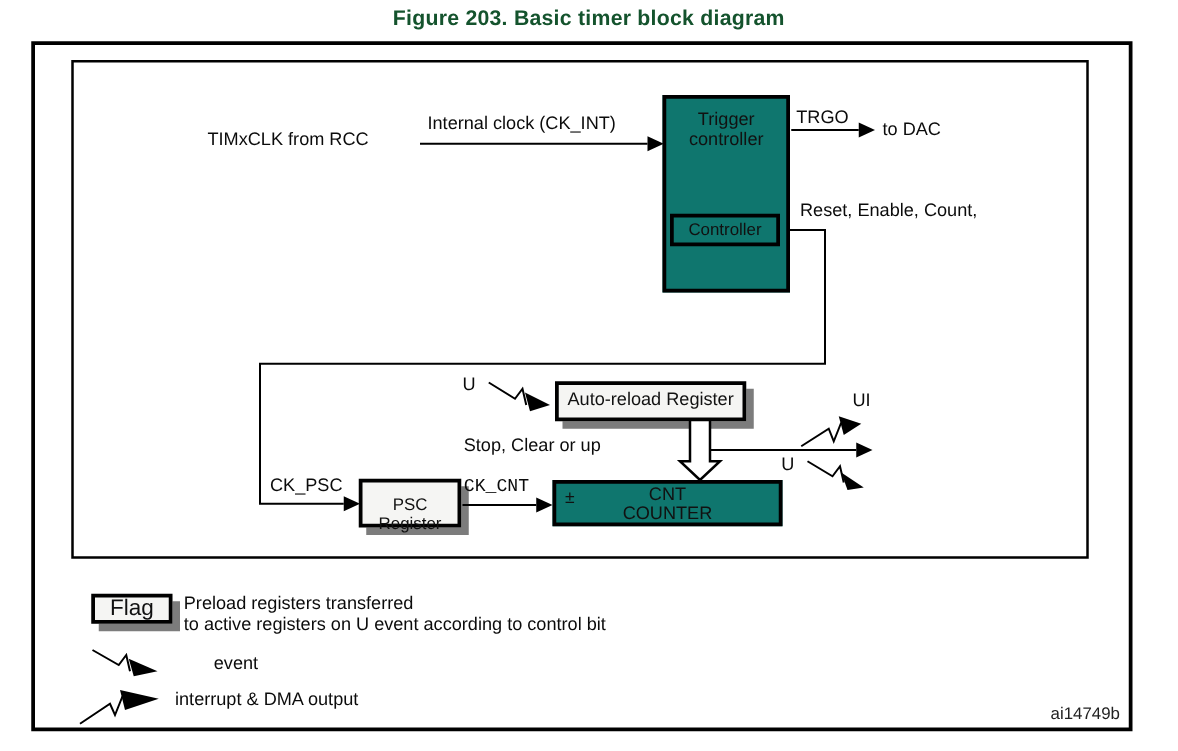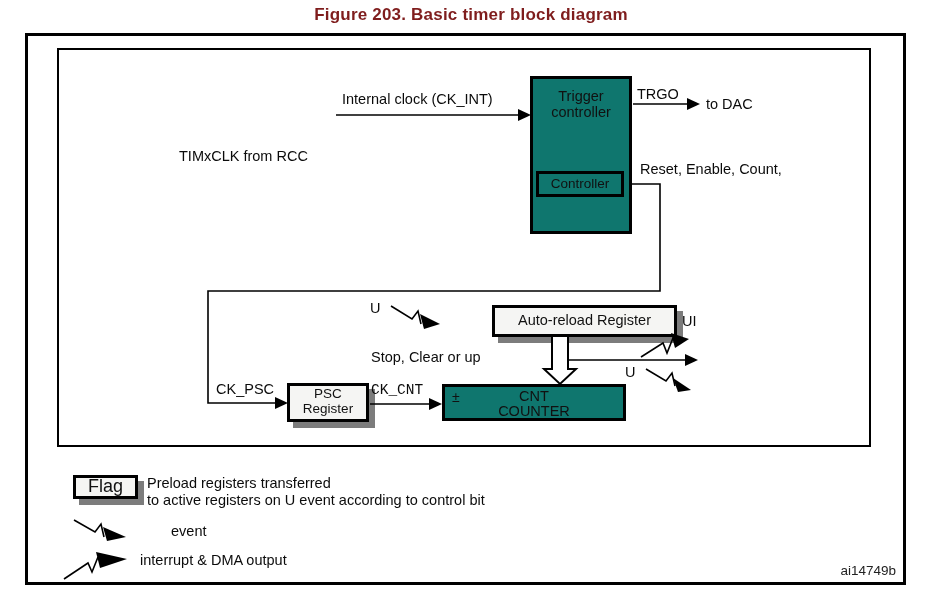--- a/index.html
+++ b/index.html
@@ -3,40 +3,40 @@
 <meta charset="utf-8">
 <style>
   * { margin:0; padding:0; box-sizing:border-box; }
   body { background:#ffffff; }
   .page {
     position:relative; width:942px; height:601px; background:#ffffff;
     font-family:"Liberation Sans", sans-serif; color:#111; overflow:hidden;
   }
   .title {
     position:absolute; left:0; top:5px; width:100%; text-align:center;
-    font-size:17px; font-weight:bold; letter-spacing:.2px; color:#7f1d1d;
+    font-size:17px; font-weight:bold; letter-spacing:.2px; color:#14532d;
   }
   .outer-frame {
     position:absolute; left:25px; top:33px; width:881px; height:552px;
     border:3px solid #000; background:#fff;
   }
   .inner-frame {
     position:absolute; left:57px; top:48px; width:814px; height:399px;
     border:2px solid #000; background:#fff;
   }
   .lbl { position:absolute; font-size:14.5px; white-space:nowrap; color:#0b0b0b; }
   .box { position:absolute; border:3px solid #000; background:#0f766e; text-align:center; }
   .box.shadowed { background:#f5f5f3; box-shadow:6px 6px 0 0 #7c7c7c; }
   .trigger-box { left:530px; top:76px; width:102px; height:158px; padding-top:9px;
                  font-size:14.5px; line-height:16px; }
   .controller-box { left:536px; top:171px; width:88px; height:26px;
                     font-size:13.5px; line-height:19px; }
-  .arr-box { left:444px; top:305px; width:185px; height:32px;
-             font-size:14.5px; line-height:25px;margin-left:48px; }
-  .psc-box { left:287px; top:383px; width:82px; height:39px; padding-top:0;
+  .arr-box { left:444px; top:305px; width:153px; height:32px;
+             font-size:14.5px; line-height:25px; }
+  .psc-box { left:287px; top:383px; width:82px; height:39px; padding-top:10px;
              font-size:13.5px; line-height:15px; box-shadow:6px 6px 0 0 #7c7c7c; }
   .cnt-box { left:442px; top:384px; width:184px; height:37px; padding-top:2px;
              font-size:14.5px; line-height:15px; }
   .pm { position:absolute; left:7px; top:3px; font-size:14px; }
   .flag-box { left:73px; top:475px; width:65px; height:24px;
               font-size:18px; line-height:17px; box-shadow:5px 5px 0 0 #7c7c7c; }
   .figure-id { position:absolute; left:836px; top:563px; width:60px; text-align:right;
                font-size:13.5px; color:#222; }
   svg.overlay { position:absolute; left:0; top:0; width:942px; height:601px;
                 pointer-events:none; }
@@ -70,21 +70,21 @@
   </div>
   <div class="box cnt-box">
     <span class="pm">±</span>
     <div>CNT</div>
     <div>COUNTER</div>
   </div>
   <div class="box shadowed flag-box">
     <span>Flag</span>
   </div>
 
-  <div class="lbl" style="left:179px; top:104px;margin-top:44px;">TIMxCLK from RCC</div>
+  <div class="lbl" style="left:166px; top:104px;">TIMxCLK from RCC</div>
   <div class="lbl" style="left:342px; top:91px;">Internal clock (CK_INT)</div>
   <div class="lbl" style="left:637px; top:86px;">TRGO</div>
   <div class="lbl" style="left:706px; top:96px;">to DAC</div>
   <div class="lbl" style="left:640px; top:161px;">Reset, Enable, Count,</div>
   <div class="lbl" style="left:370px; top:300px;">U</div>
   <div class="lbl" style="left:371px; top:349px;">Stop, Clear or up</div>
   <div class="lbl" style="left:216px; top:381px;">CK_PSC</div>
   <div class="lbl" style="left:371px; top:382px;font-family:Liberation Mono, monospace;">CK_CNT</div>
   <div class="lbl" style="left:682px; top:313px;">UI</div>
   <div class="lbl" style="left:625px; top:364px;">U</div>

